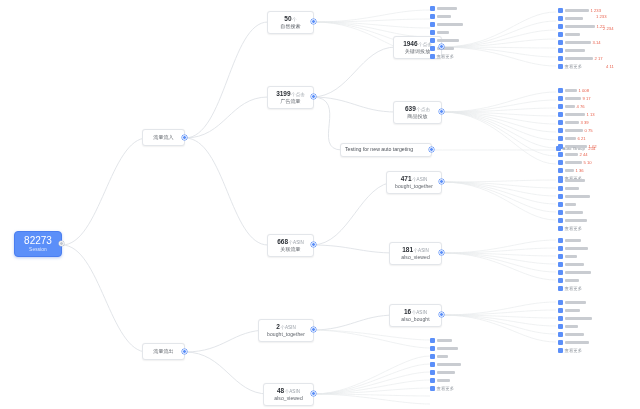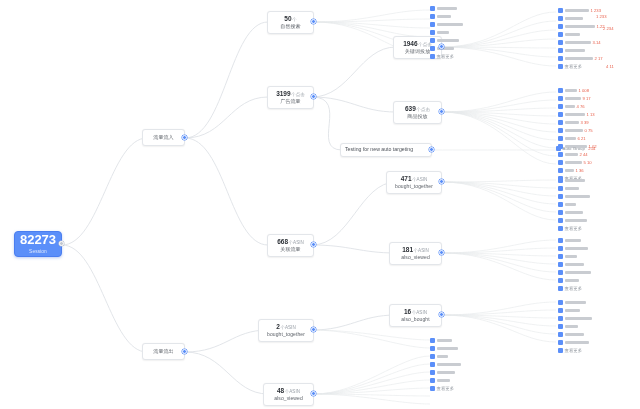--- a/index.html
+++ b/index.html
@@ -33,21 +33,21 @@
   .node .l1 .unit { font-weight: normal; font-size: 4.6px; color:#9aa0a8; margin-left:0.5px; }
   .node .l2 { font-size: 5px; color: #5c6168; margin-top: 1px; letter-spacing: .1px; }
 
   .root {
     background: #5b8ff9;
     border: 1px solid #4a7ef0;
     border-radius: 4px;
     color: #ffffff;
     box-shadow: 0 1px 3px rgba(60,110,220,0.35);
   }
-  .root .l1 { color:#ffffff; font-size: 13px; font-weight: bold; }
+  .root .l1 { color:#ffffff; font-size: 10px; font-weight: normal; }
   .root .l2 { color:#e0eafd; font-size: 4.8px; }
 
   .node.plain { flex-direction: row; justify-content: flex-start; padding-left: 4px; }
   .node.plain .pl { font-size: 5.2px; color: #4c5158; }
 
   .anchor {
     position: absolute;
     width: 5px; height: 5px;
     border-radius: 50%;
     background: #5b8ff9;

